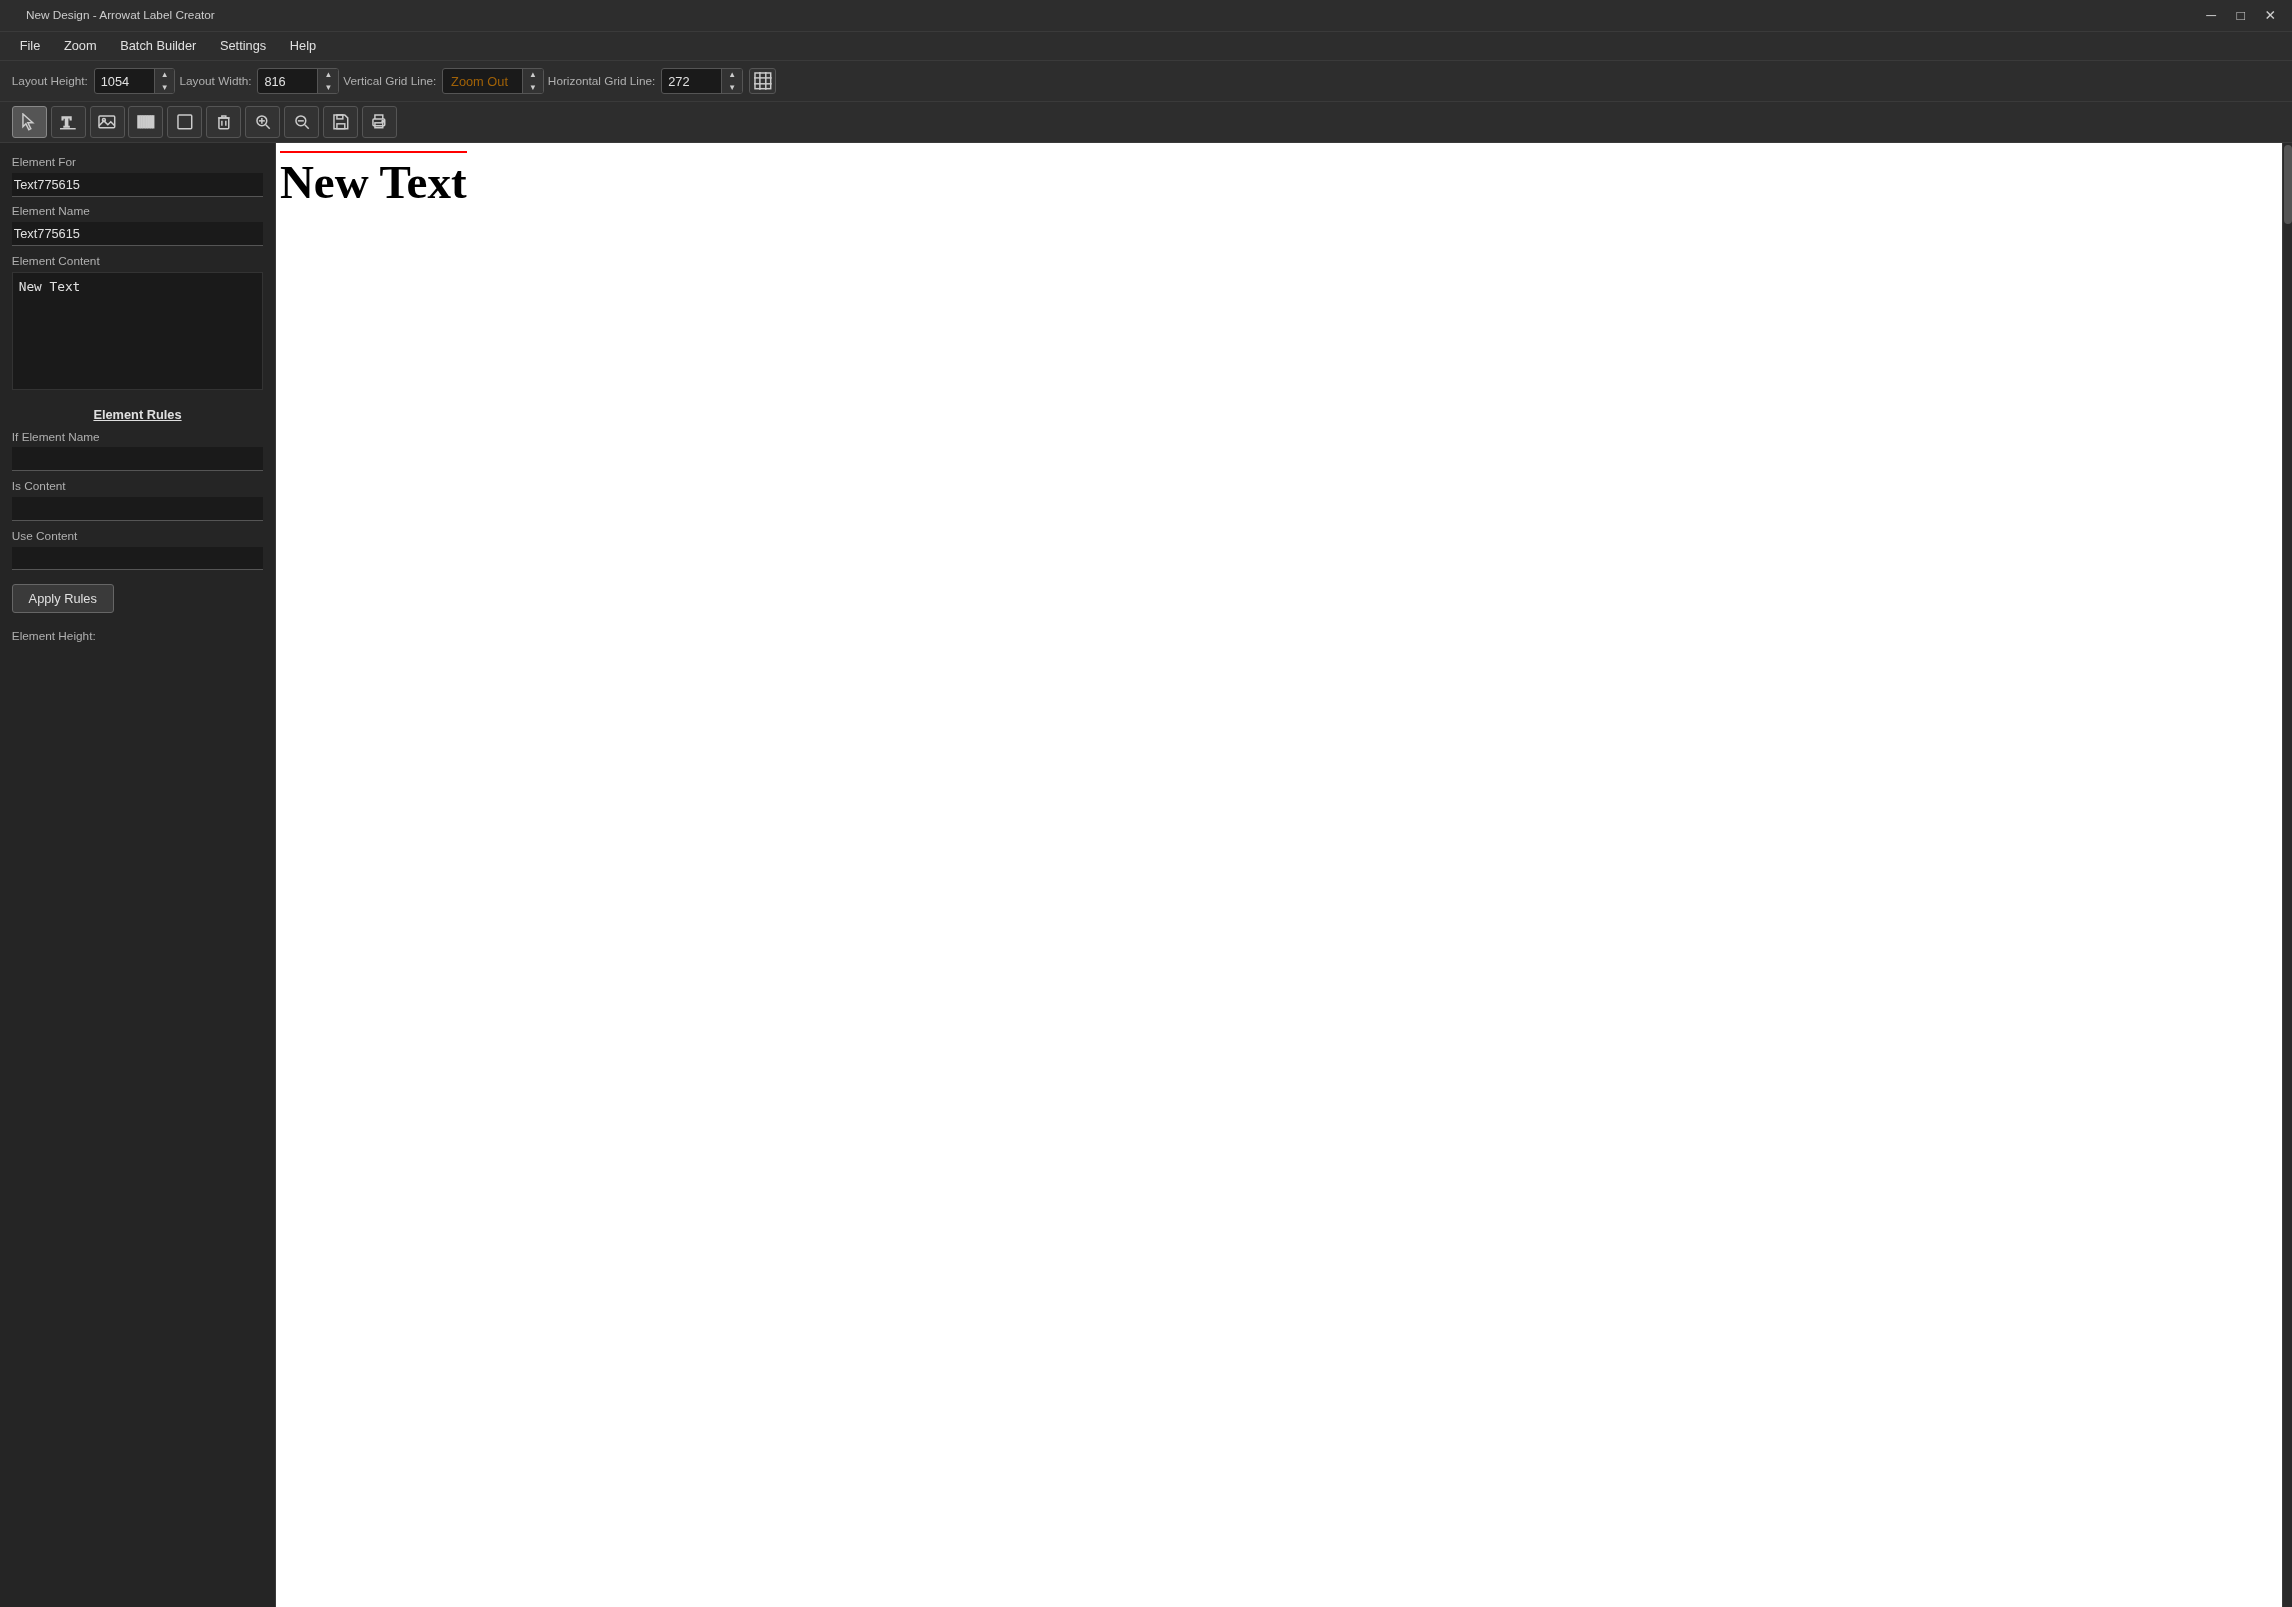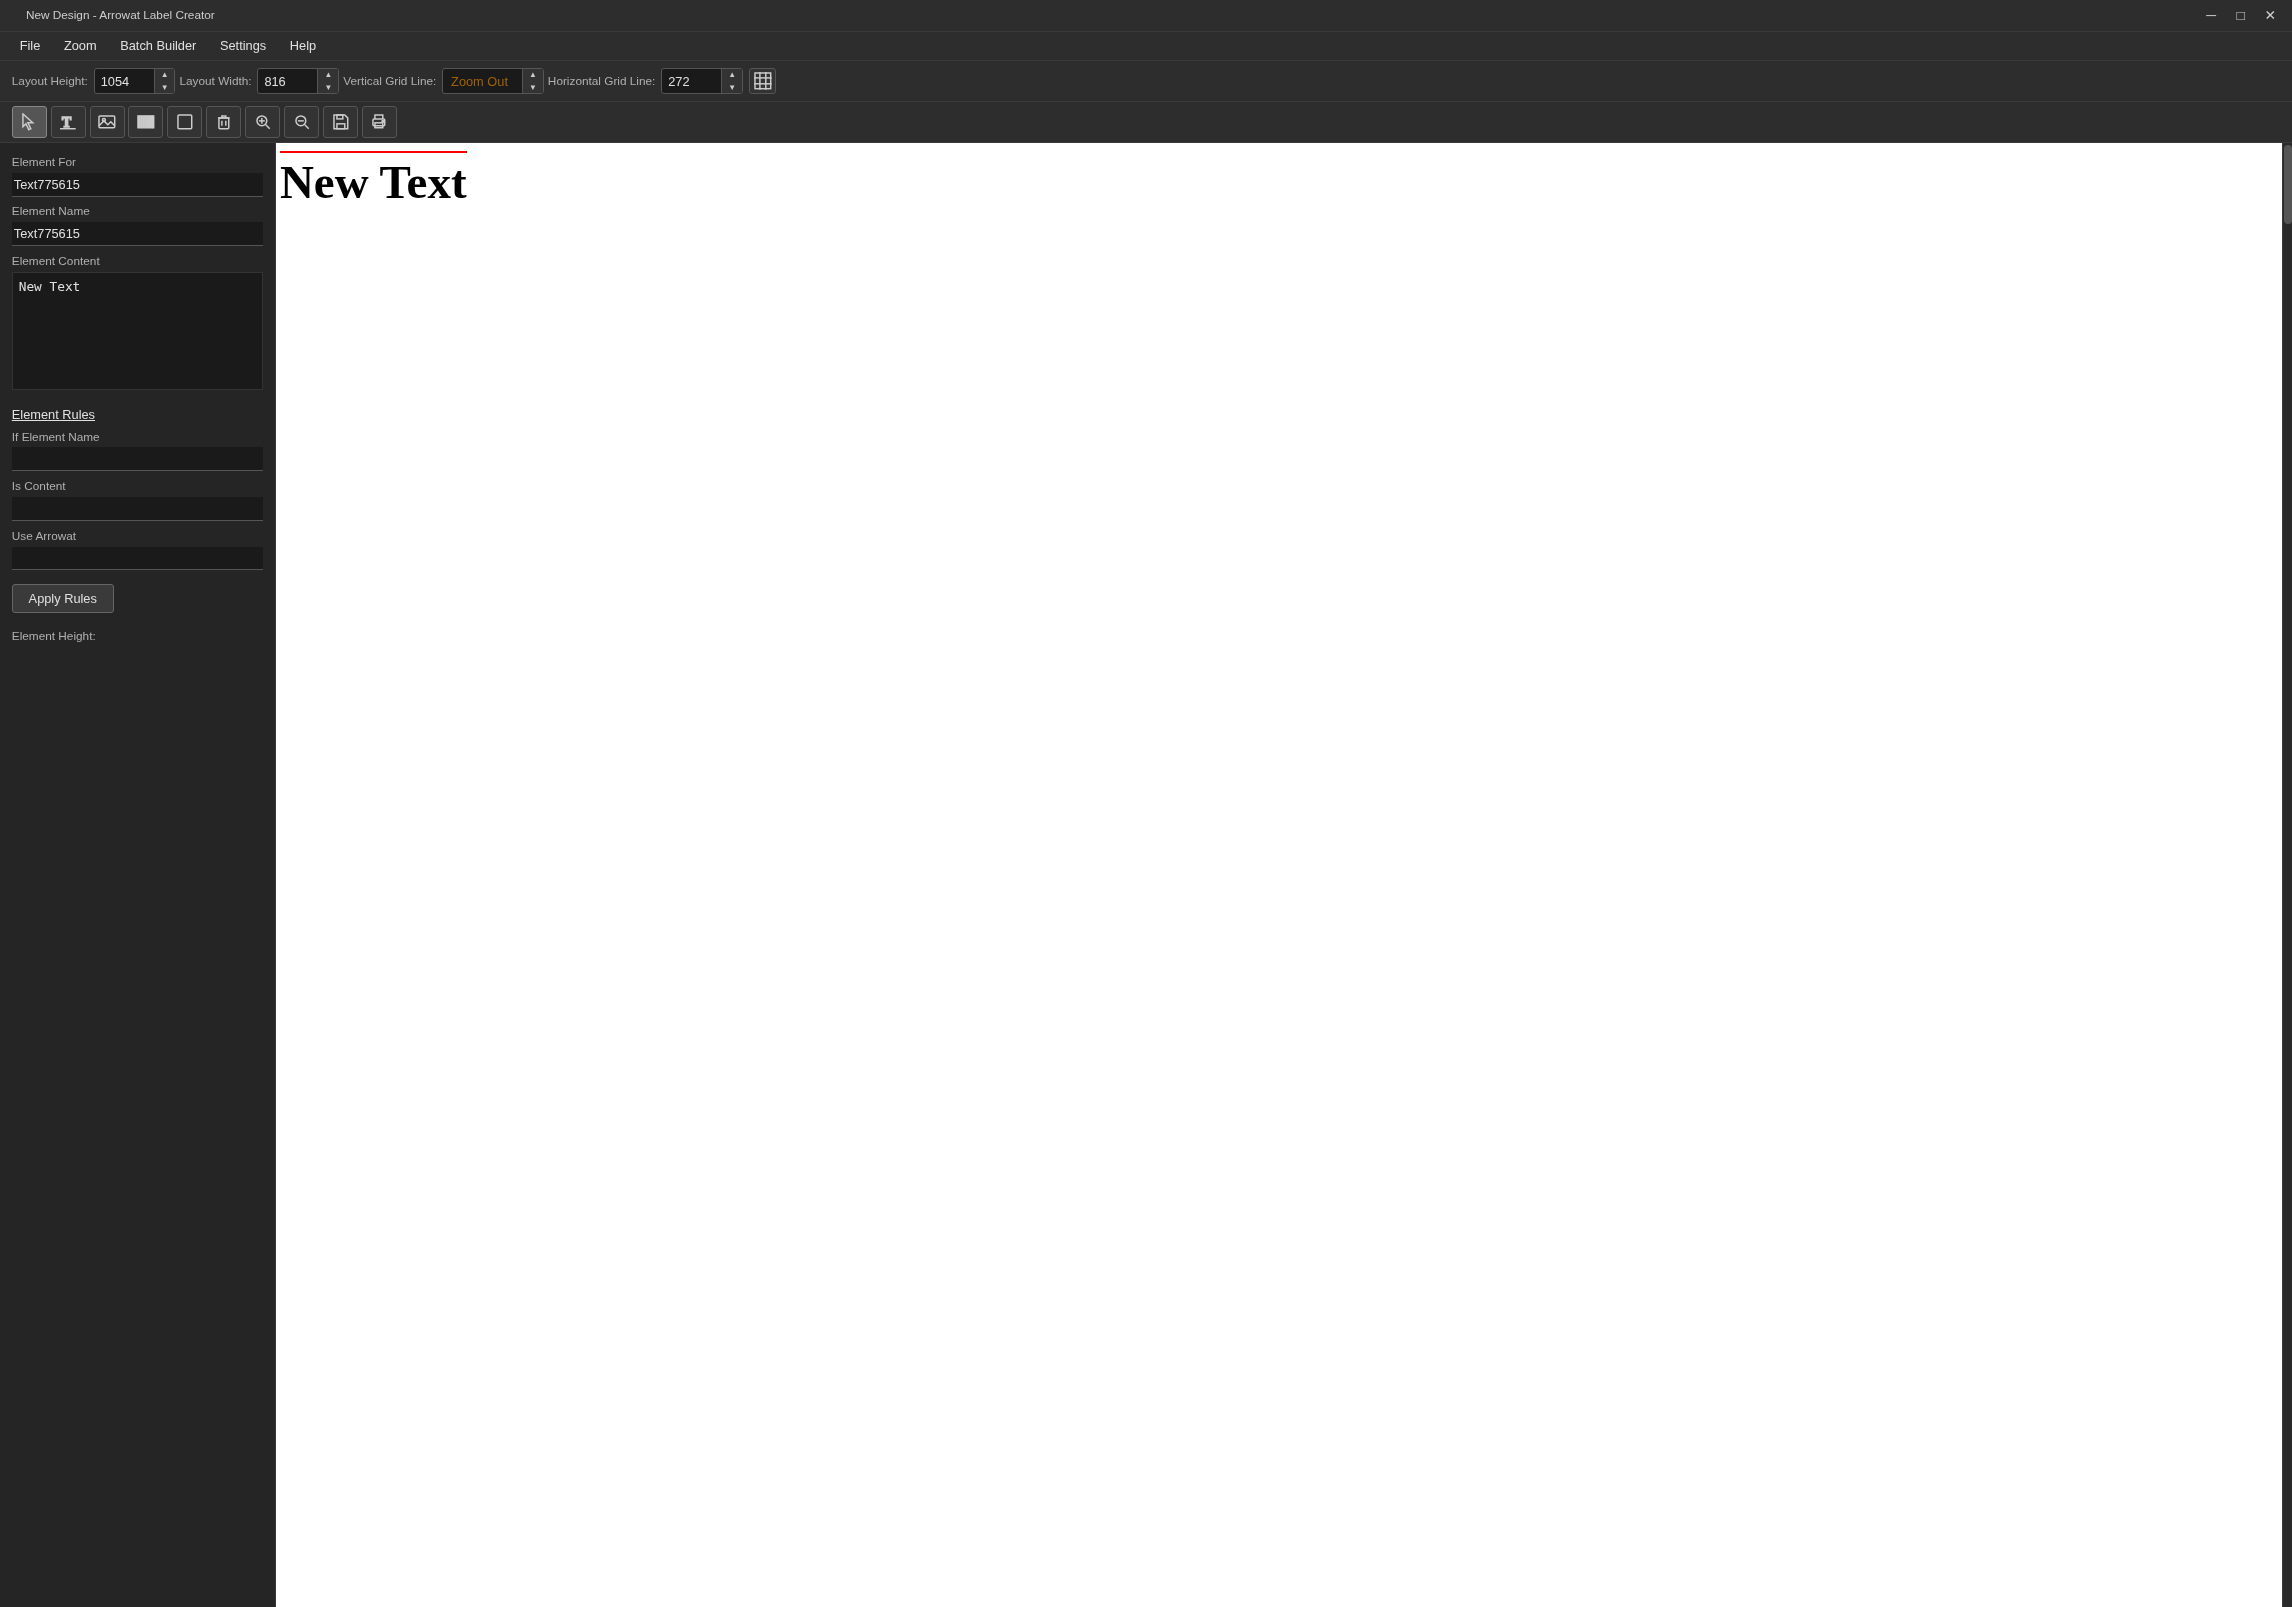--- a/index.html
+++ b/index.html
@@ -222,25 +222,26 @@
       background: #1a1a1a;
       border: 1px solid #333;
       color: #e0e0e0;
       font-size: 12.8px;
       padding: 5.9px;
       outline: none;
       resize: none;
       height: 118px;
     }
     .section-header {
-      font-weight: normal;
+      font-weight: bold;
       text-decoration: underline;
       color: #e0e0e0;
       font-size: 12.8px;
       margin-top: 5.9px;
+      text-align: center;
     }
     .apply-btn {
       background: #3a3a3a;
       border: 1px solid #666;
       border-radius: 3px;
       color: #e0e0e0;
       cursor: pointer;
       padding: 5.9px 15.8px;
       font-size: 12.8px;
       margin-top: 3.9px;
@@ -495,21 +496,21 @@
         <div class="field-label">If Element Name</div>
         <input type="text" class="field-input" value="" style="">
       </div>
 
       <div style="margin-top: 7.9px;">
         <div class="field-label">Is Content</div>
         <input type="text" class="field-input" value="" style="">
       </div>
 
       <div style="margin-top: 7.9px;">
-        <div class="field-label">Use Arrowat</div>
+        <div class="field-label">Use Content</div>
         <input type="text" class="field-input" value="" style="">
       </div>
 
       <div style="margin-top: 9.9px;">
         <button class="apply-btn">Apply Rules</button>
       </div>
     </div>
 
     <div style="margin-top: 7.9px;">
       <div class="field-label">Element Height:</div>

